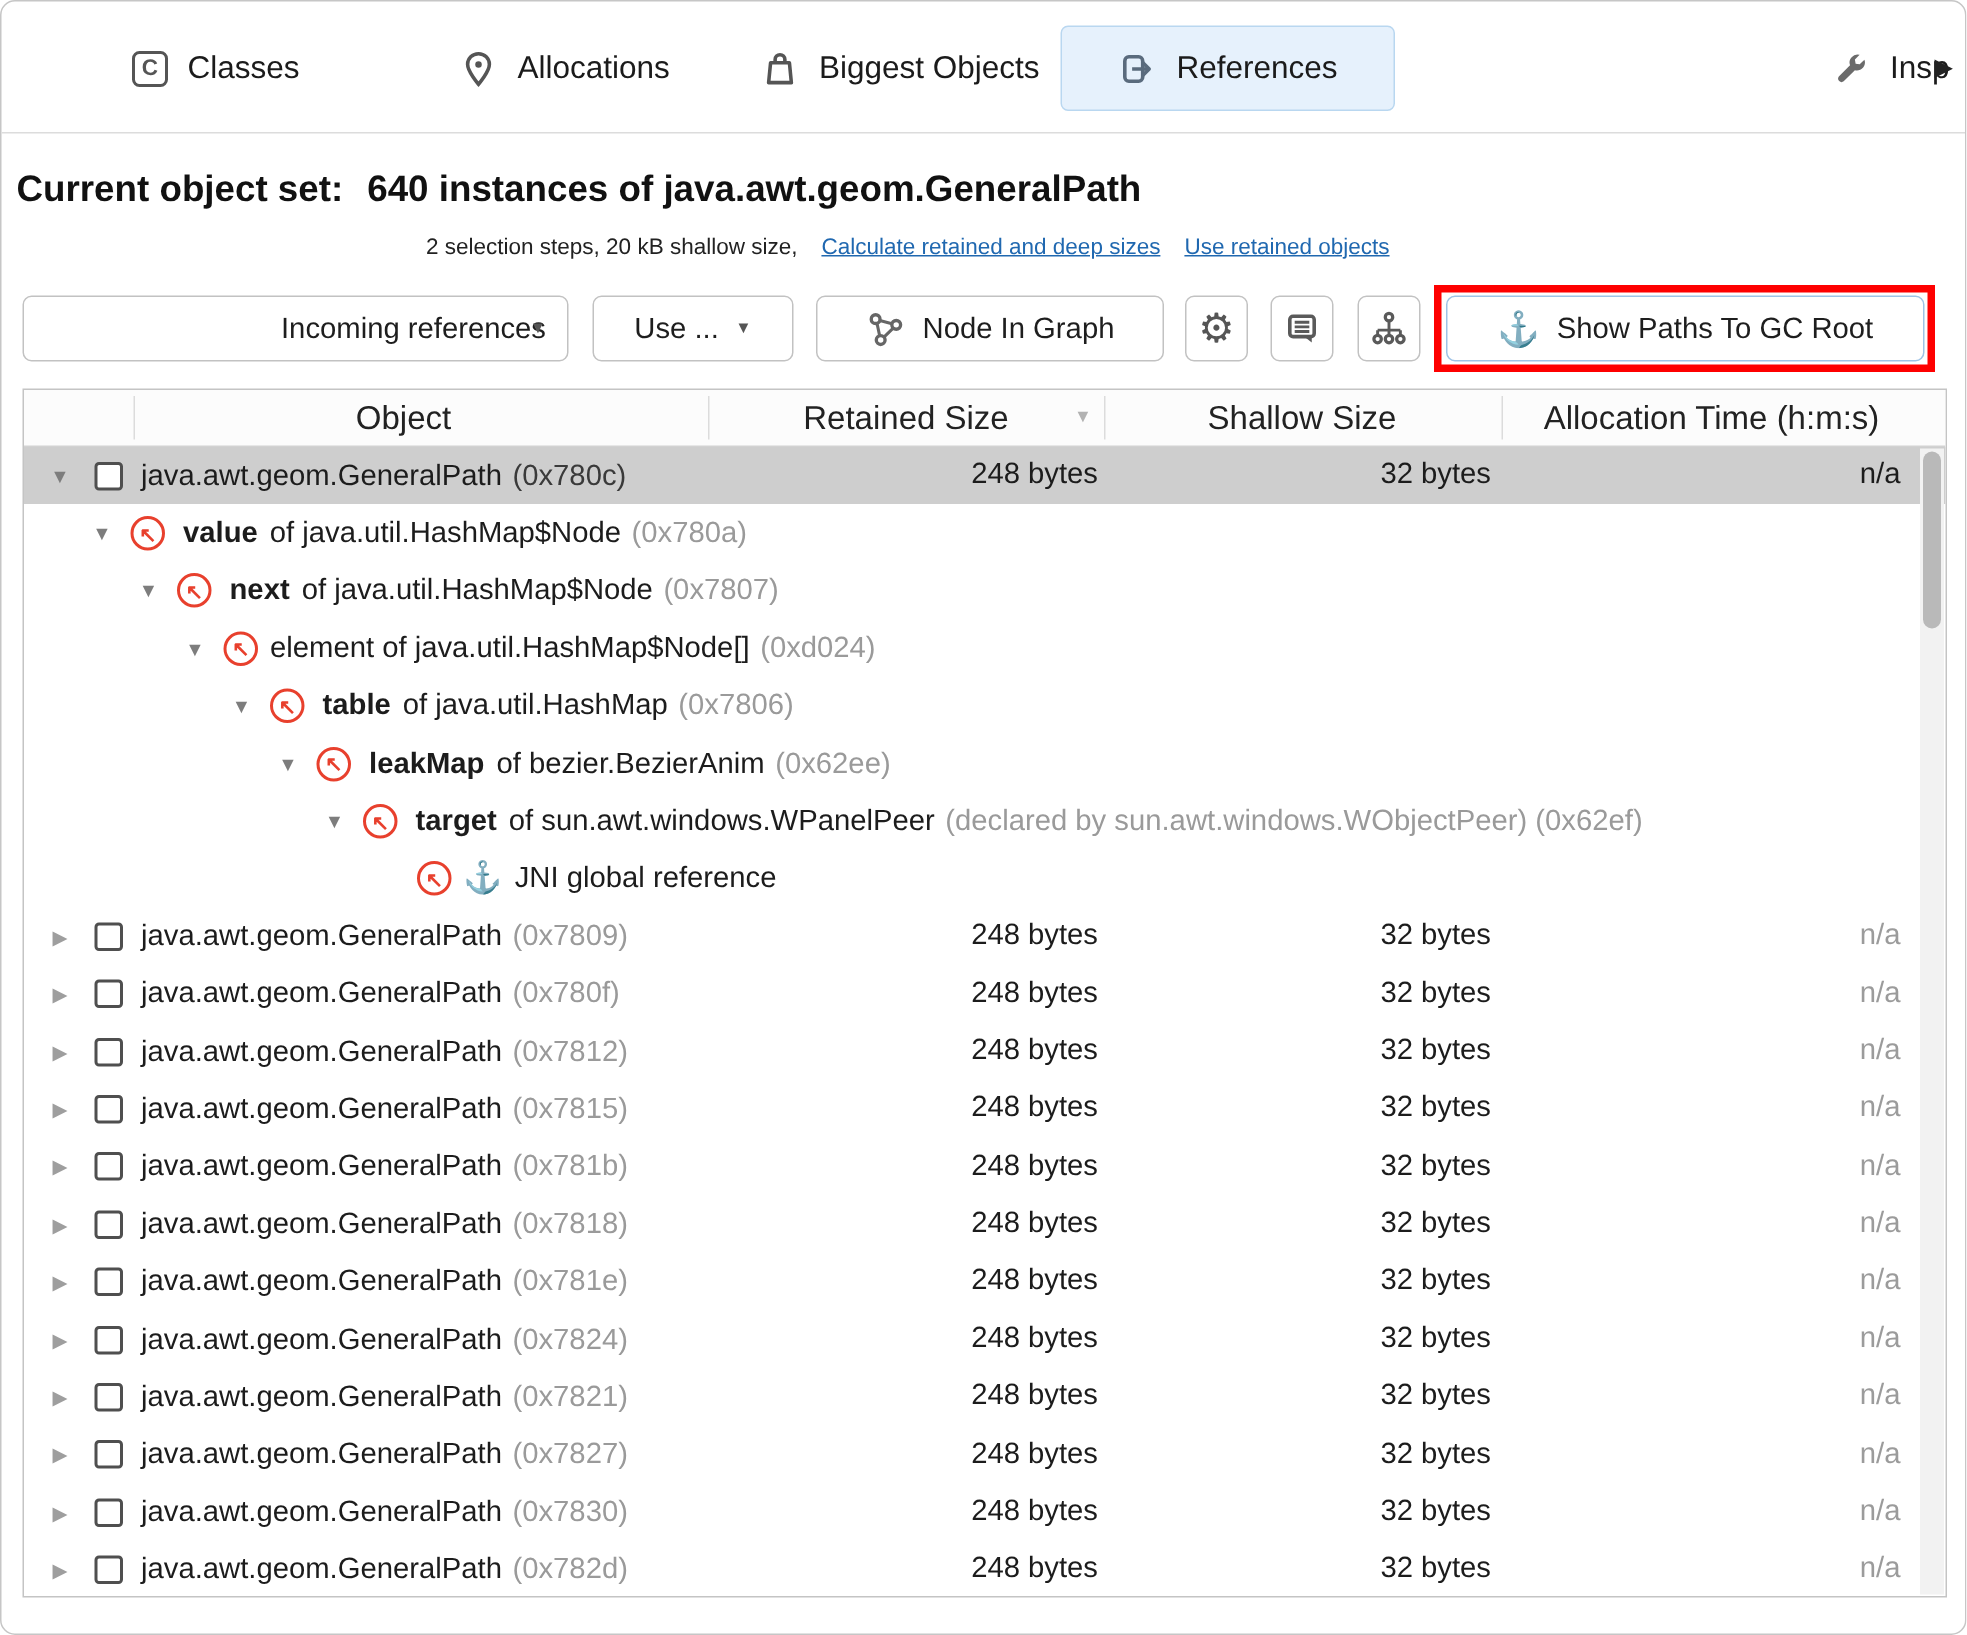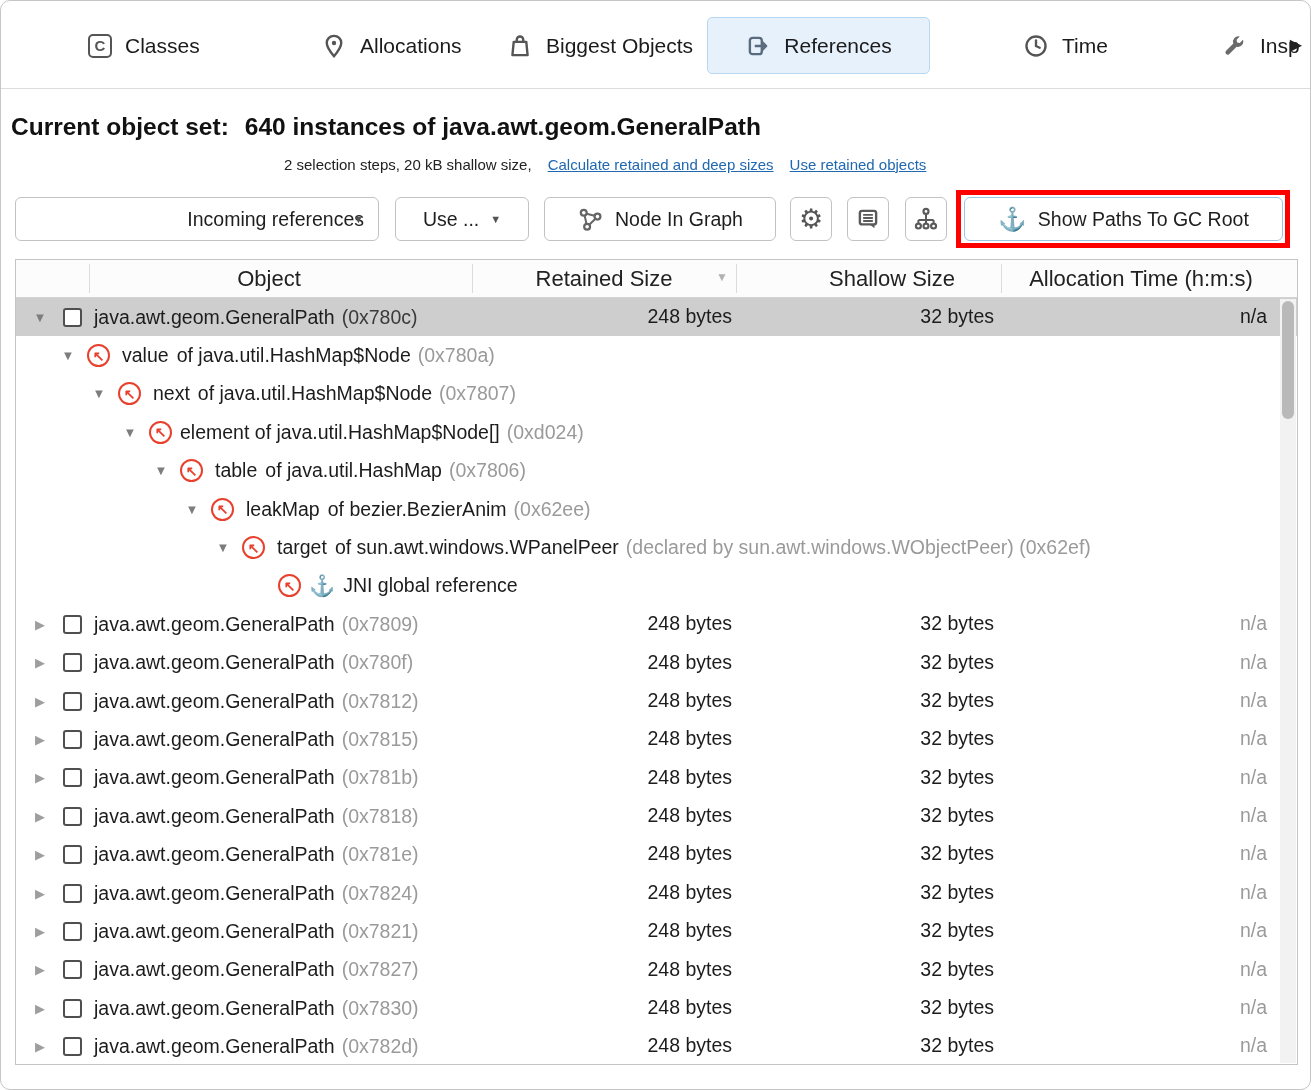--- a/index.html
+++ b/index.html
@@ -42,21 +42,21 @@
              border:5px solid #fe0000; pointer-events:none; z-index:5; }
   .caret-sm { font-size:11px; color:#555; }
 
   
   .table { position:relative; margin:10px 0 0 14px; width:1283px; height:806px;
            border:1px solid #c4c4c4; font-size:19.5px; color:#1c1c1c; overflow:hidden; background:#fff; }
   .thead { position:relative; height:38px; background:#fcfcfc; border-bottom:1px solid #d2d2d2; }
   .thead .hlabel { position:absolute; top:6px; transform:translateX(-50%); font-size:22px; color:#222; white-space:nowrap; }
   .h-object   { left:253px; }
   .h-retained { left:588px; }
-  .h-shallow  { left:852px;margin-left:24px; }
+  .h-shallow  { left:852px; }
   .h-alloc    { left:1125px; }
   .hsep { position:absolute; top:4px; bottom:4px; width:1px; background:#dcdcdc; }
   .sort-ind { position:absolute; left:700px; top:10px; font-size:12px; color:#b2b2b2; }
 
   .tbody { position:relative; }
   .trow, .crow { position:relative; height:38.4px; display:flex; align-items:center; white-space:nowrap; }
   .trow.selected { background:#cecece; }
   .tri { width:20px; text-align:center; font-size:13px; color:#9e9e9e; flex:0 0 auto; }
   .tri.open { color:#7d7d7d; }
   .trow .tri { margin-left:14px; }
@@ -68,21 +68,21 @@
   .num { position:absolute; top:7px; }
   .num.retained { right:565px; }
   .num.shallow  { right:303px; }
   .num.alloc    { right:30px; color:#9b9b9b; }
   .trow.selected .num.alloc { color:#1c1c1c; }
 
   
   .ref-icon { flex:0 0 auto; width:23px; height:23px; border:2.3px solid #e8402d; border-radius:50%;
               color:#e8402d; font-size:14px; font-weight:bold; display:flex; align-items:center;
               justify-content:center; margin-left:9px; }
-  .crow .field { font-weight:normal; margin-left:12px; }
+  .crow .field { font-weight:bold; margin-left:12px; }
   .crow .field:empty { display:none; }
   .crow .rest { margin-left:8px; }
   .crow .note { color:#9a9a9a; margin-left:7px; }
   .crow .anchor-sm { font-size:21px; color:#4f4f4f; margin-left:8px; }
   .indent-1 { padding-left:42px; }  .indent-2 { padding-left:73px; }
   .indent-3 { padding-left:104px; } .indent-4 { padding-left:135px; }
   .indent-5 { padding-left:166px; } .indent-6 { padding-left:197px; }
   .indent-jni { padding-left:262px; }
 
   
@@ -92,48 +92,41 @@
 </head>
 <body>
 
 <div class="window">
 
   <div class="tabbar">
     <div class="tab" style="left:73px">
       <span class="cicon">C</span>
       <span>Classes</span>
     </div>
-    <div class="tab" style="left:306px">
+    <div class="tab" style="left:291px">
       <svg width="26" height="26" viewBox="0 0 24 24">
         <path d="M12 2.6c-3.8 0-6.7 2.9-6.7 6.5 0 4.6 6.7 12.3 6.7 12.3s6.7-7.7 6.7-12.3c0-3.6-2.9-6.5-6.7-6.5z" fill="none" stroke="#555" stroke-width="2.2"></path>
         <circle cx="12" cy="9.2" r="2" fill="#555"></circle>
       </svg>
       <span>Allocations</span>
     </div>
     <div class="tab" style="left:492px">
       <svg width="26" height="26" viewBox="0 0 24 24">
         <path d="M6.2 8.2h11.6l1.2 12.2H5L6.2 8.2z" fill="none" stroke="#555" stroke-width="2.2" stroke-linejoin="round"></path>
         <path d="M9 8V6.2a3 3 0 0 1 6 0V8" fill="none" stroke="#555" stroke-width="2.2"></path>
       </svg>
       <span>Biggest Objects</span>
     </div>
     <div class="tab selected" style="left:706px; width:223px">
       <svg width="26" height="26" viewBox="0 0 24 24">
         <rect x="4.5" y="4.5" width="11" height="15" rx="2.5" fill="none" stroke="#5a6b7d" stroke-width="2.2"></rect>
         <line x1="9" y1="12" x2="19.5" y2="12" stroke="#5a6b7d" stroke-width="2.2"></line>
         <polyline points="15.5,8 19.5,12 15.5,16" fill="none" stroke="#5a6b7d" stroke-width="2.2" stroke-linejoin="round"></polyline>
       </svg>
       <span>References</span>
-    </div>
-    <div class="tab" style="left:1008px">
-      <svg width="26" height="26" viewBox="0 0 24 24">
-        <circle cx="12" cy="12" r="8.8" fill="none" stroke="#555" stroke-width="2.2"></circle>
-        <path d="M12 12V6.8M12 12l3.4 1.6" fill="none" stroke="#555" stroke-width="2.2" stroke-linecap="round"></path>
-      </svg>
-      <span>Time</span>
     </div>
     <div class="tab" style="left:1206px">
       <svg width="26" height="26" viewBox="0 0 24 24">
         <path fill="#6b6b6b" d="M20.6 8a4.9 4.9 0 0 1-6.2 4.7l-6.9 6.9a2.15 2.15 0 0 1-3-3l6.9-6.9A4.9 4.9 0 0 1 17.3 3.3l-2.9 2.9.45 2.5 2.5.45 2.9-2.9c.23.55.35 1.15.35 1.75z"></path>
       </svg>
       <span>Insp</span>
     </div>
     <span class="tab-overflow">▶</span>
   </div>
 

